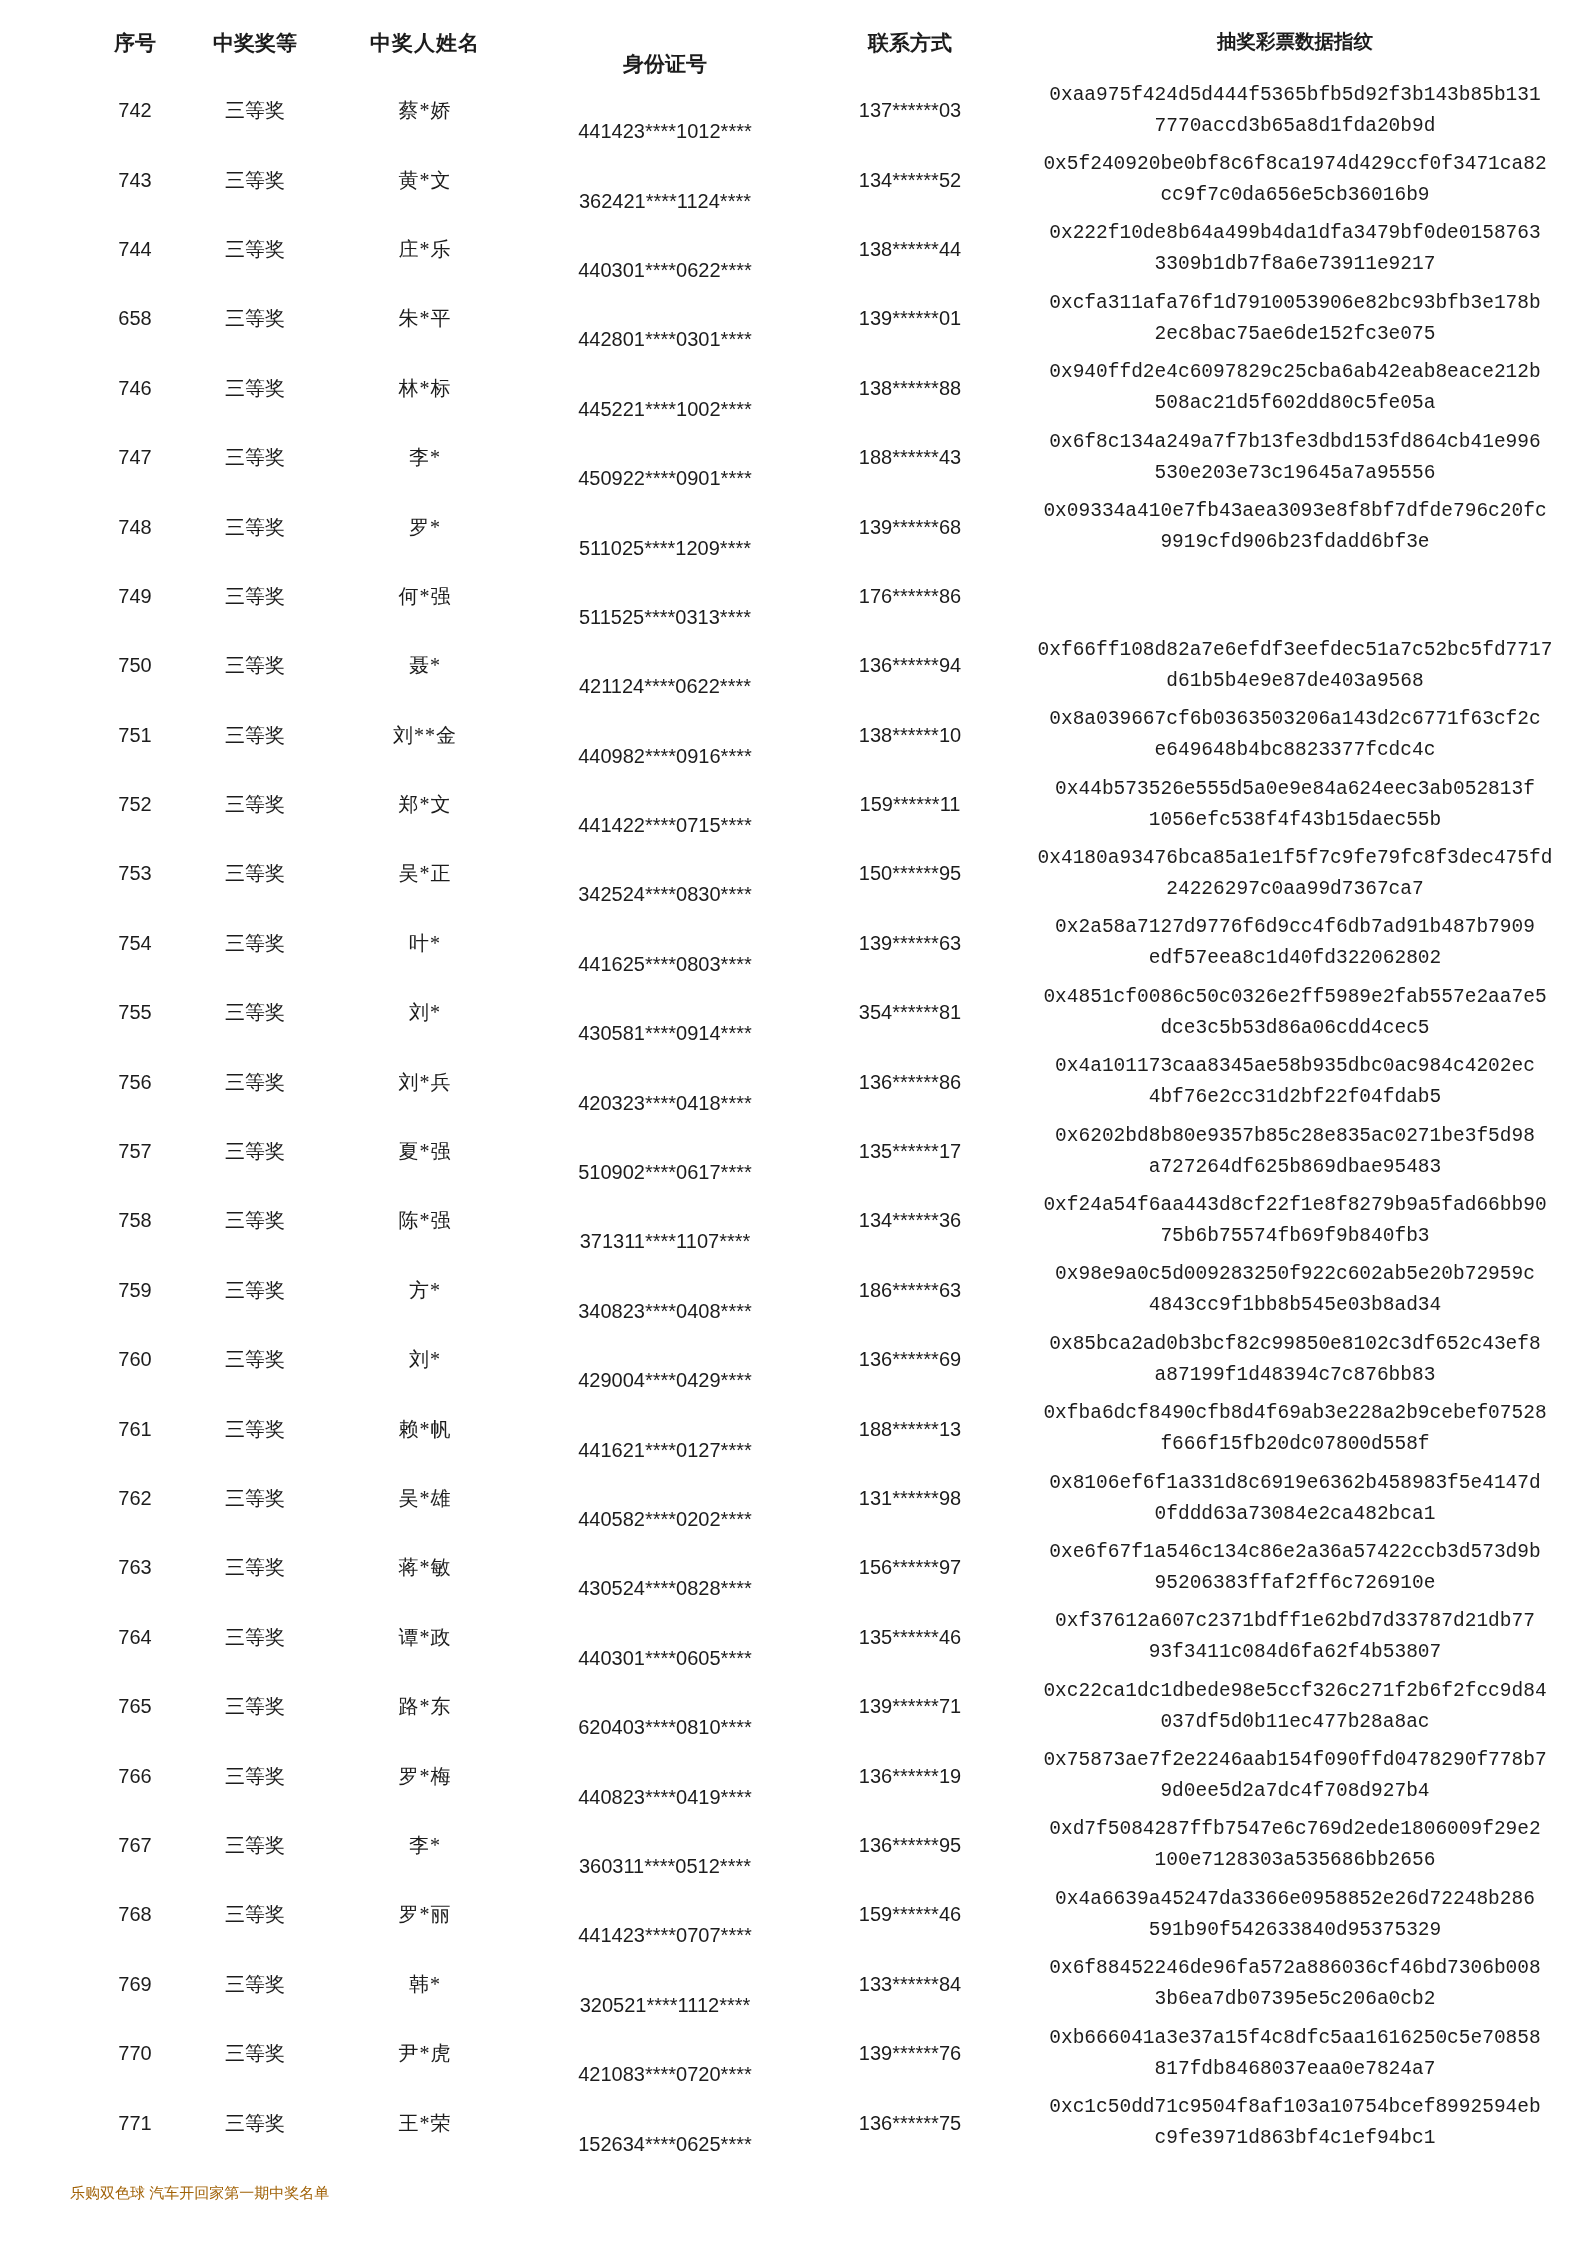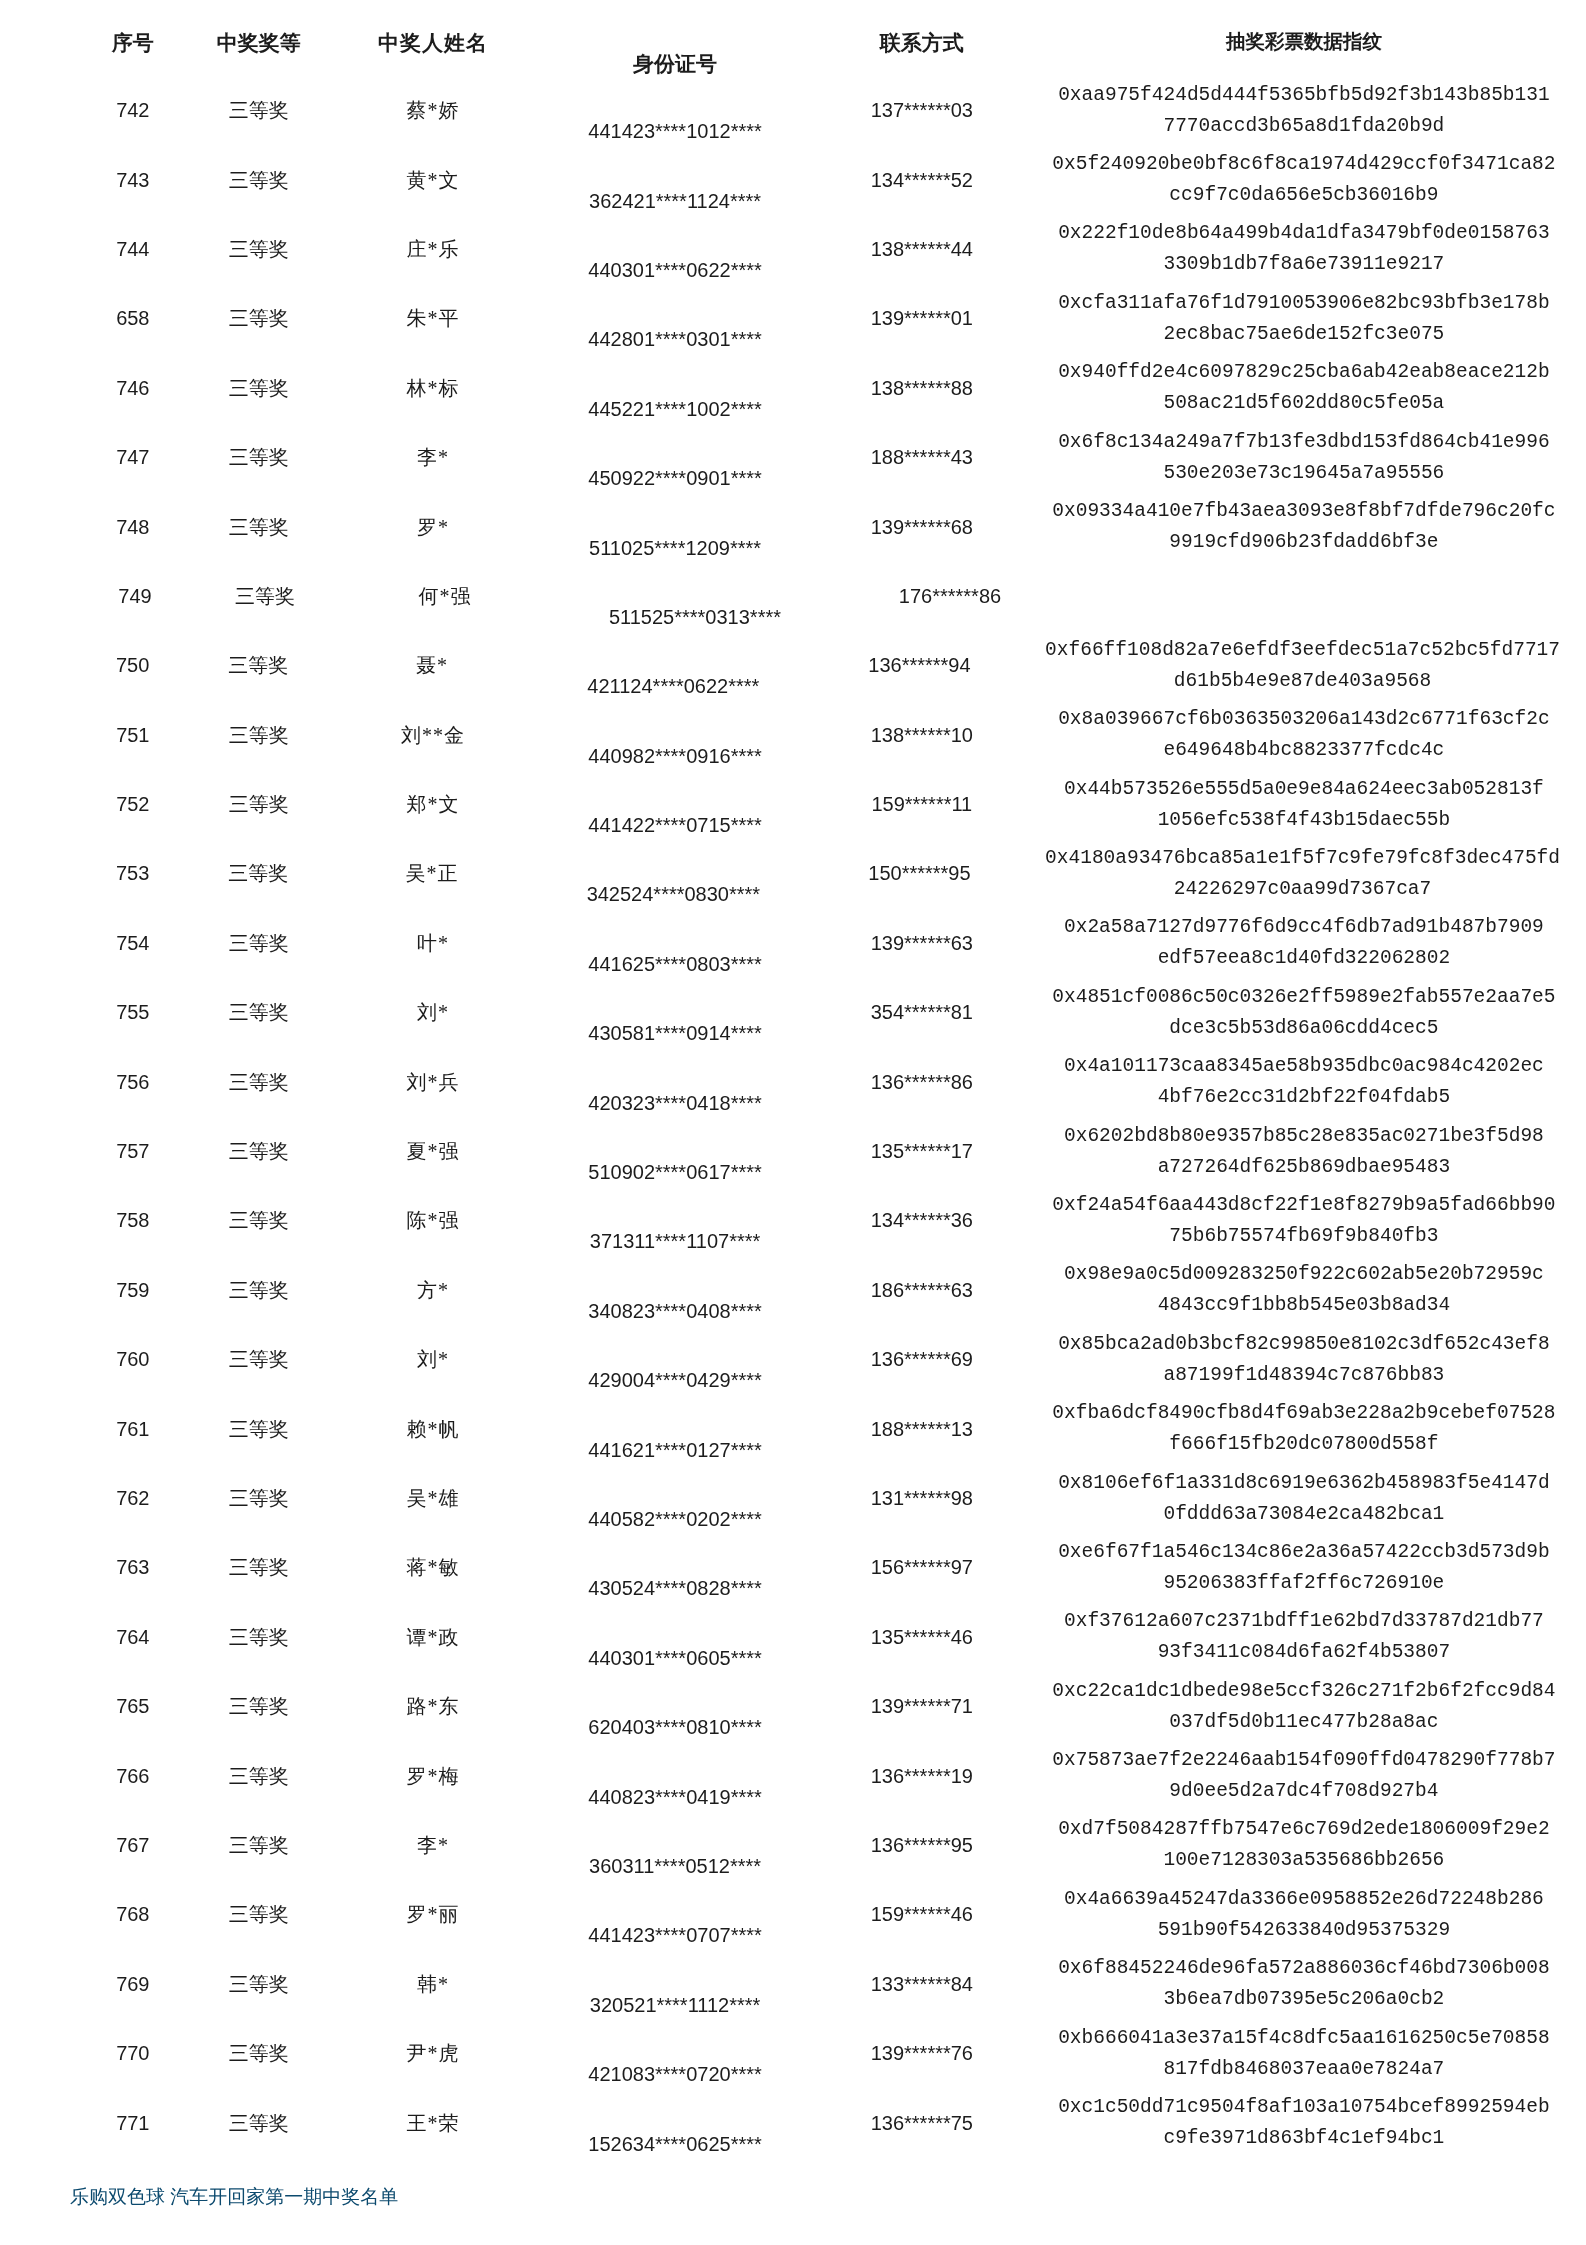--- a/index.html
+++ b/index.html
@@ -7,35 +7,35 @@
     width: 1586px;
     height: 2245px;
     background: #ffffff;
     color: #1c1c1c;
     font-family: "Liberation Sans", "DejaVu Sans", sans-serif;
     -webkit-font-smoothing: antialiased;
     overflow: hidden;
   }
   .page { padding-top: 10px; }
   .table { margin-left: 70px; width: 1490px; }
-  .tr { display: flex; align-items: center; gap: 10px; }
+  .tr { display: flex; align-items: center; }
   .thead { height: 66px; font-weight: bold; font-size: 21px; }
   .row { height: 69.4px; font-size: 20px; }
   .td { text-align: center; }
   .c1 { width: 130px; }
   .c2 { width: 110px; }
   .c3 { width: 230px; letter-spacing: 1px; font-family: Liberation Serif, serif; }
   .c4 { width: 250px; margin-top: 42px; }
   .c5 { width: 240px; }
   .c6 { width: 530px; line-height: 31px; font-size: 19.5px; font-family: Liberation Mono, monospace; }
   .fpl { display: block; }
   .footer {
     margin: 26px 0 0 70px;
-    font-size: 19px;
-    color: #0c4a6e;
+    font-size: 15px;
+    color: #a16207;
   }
 </style>
 </head>
 <body>
 
 <div class="page">
   <div class="table">
     <div class="tr thead">
       <div class="td c1">序号</div>
       <div class="td c2">中奖奖等</div>

